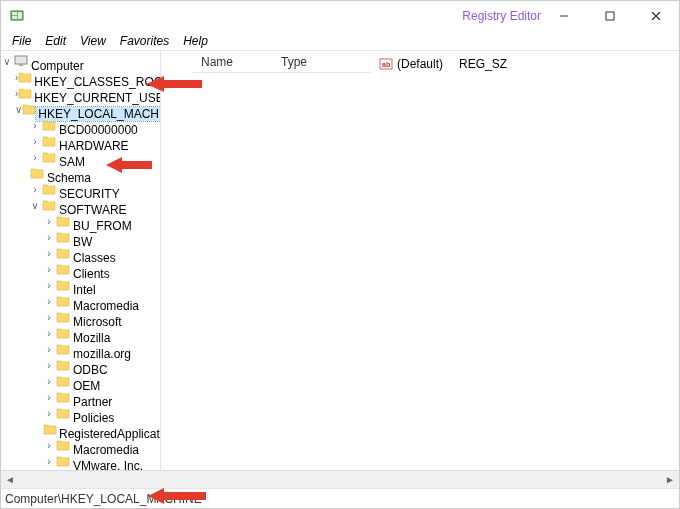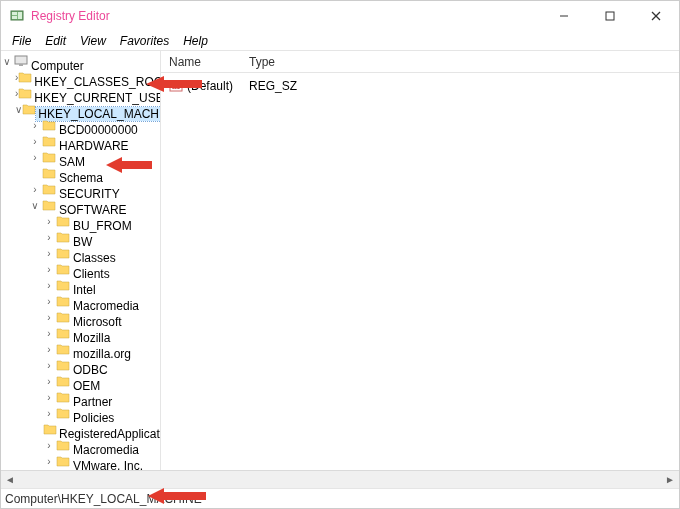--- a/index.html
+++ b/index.html
@@ -1,26 +1,26 @@
 <!DOCTYPE html>
 <html><head>
 <meta charset="utf-8">
 <style>
 * { margin: 0; padding: 0; box-sizing: border-box; }
 body { font-family: "Segoe UI", Tahoma, sans-serif; font-size: 12px; background: #fff; width: 680px; height: 509px; overflow: hidden; position: relative; }
 .window { width: 680px; height: 509px; border: 1px solid #ccc; display: flex; flex-direction: column; background: #fff; }
 .titlebar { height: 30px; display: flex; align-items: center; padding: 0 0 0 8px; background: #fff; }
 .titlebar .app-icon { width: 16px; height: 16px; margin-right: 6px; }
-.titlebar .title { flex: 1; font-size: 12px; color: #ec4899; }
+.titlebar .title { flex: 1; font-size: 12px; color: #8b5cf6; text-align: right; }
 .titlebar .winbtn { width: 46px; height: 30px; display: flex; align-items: center; justify-content: center; color: #333; }
 .menubar { height: 20px; display: flex; align-items: center; padding: 0 4px; font-size: 12px; border-bottom: 1px solid #e5e5e5;}
 .menubar .menu-item { padding: 1px 7px; cursor: default; font-style: italic; }
 .content { flex: 1; display: flex; overflow: hidden; }
 .treepane { width: 160px; overflow-y: auto; overflow-x: hidden; border-right: 1px solid #e5e5e5; padding-top: 2px; }
-.listpane { flex: 1; display: flex; flex-direction: column; }
+.listpane { flex: 1; display: flex; flex-direction: row; margin-left: 32px; }
 .list-header { height: 22px; display: flex; align-items: center; border-bottom: 1px solid #e5e5e5; font-size: 12px; color: #333; padding-left: 8px; }
 .list-header .col-name { width: 80px; }
 .list-header .col-type { width: 90px; }
 .list-header .col-data { flex: 1; }
 .list-body { flex: 1; padding: 4px 8px; font-size: 12px; }
 .list-row { display: flex; align-items: center; height: 18px; }
 .list-row .col-name { width: 80px; display:flex; align-items:center; gap:4px;}
 .list-row .col-type { width: 90px; }
 .list-row .col-data { flex: 1; }
 .tree-row { display: flex; align-items: center; height: 16px; font-size: 12px; cursor: default; white-space: nowrap;}
@@ -137,21 +137,21 @@
           </div>
           <div class="tree-row" style="padding-left: 28px;">
             <span class="expander">›</span>
             <span class="icon">
               <svg width="14" height="12" viewBox="0 0 14 12">
                 <path class="folder-svg" d="M1 2 h4 l1 1 h7 v8 h-12 z"></path>
               </svg>
             </span>
             <span class="label">SAM</span>
           </div>
-          <div class="tree-row" style="padding-left: 28px;">
+          <div class="tree-row" style="padding-left: 16px;">
             <span class="expander"></span>
             <span class="icon">
               <svg width="14" height="12" viewBox="0 0 14 12">
                 <path class="folder-svg" d="M1 2 h4 l1 1 h7 v8 h-12 z"></path>
               </svg>
             </span>
             <span class="label">Schema</span>
           </div>
           <div class="tree-row" style="padding-left: 28px;">
             <span class="expander">›</span>

